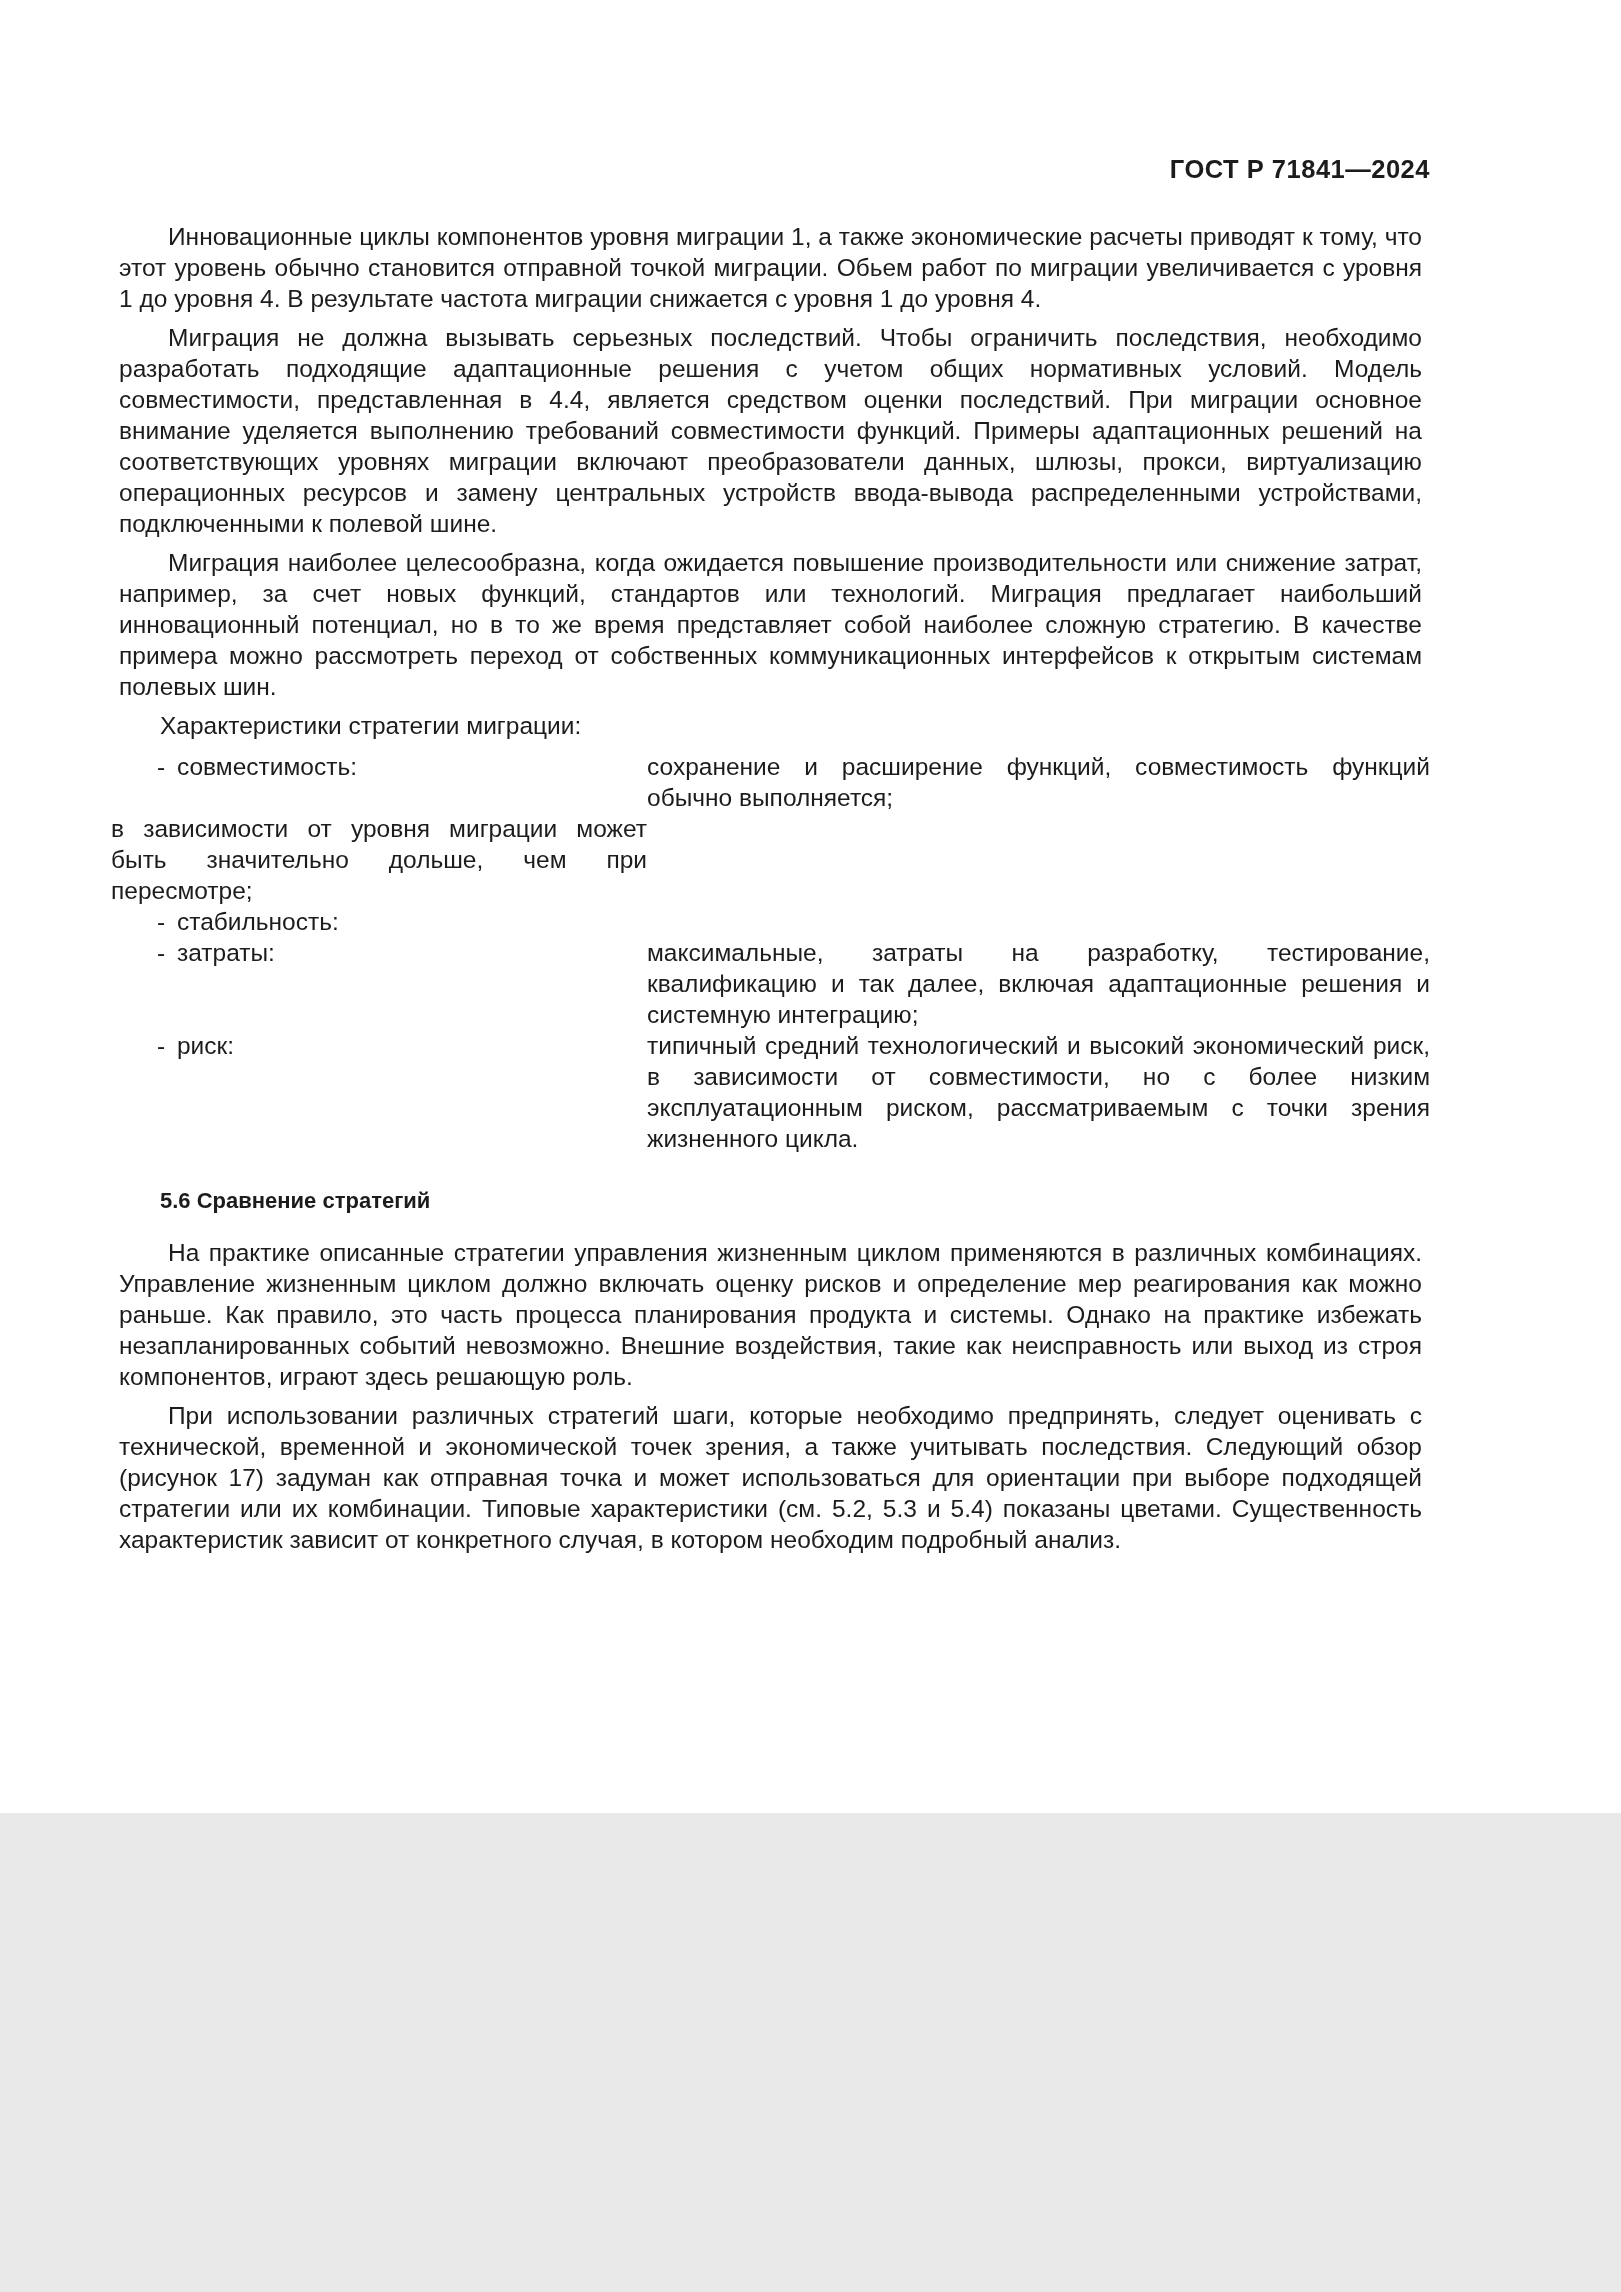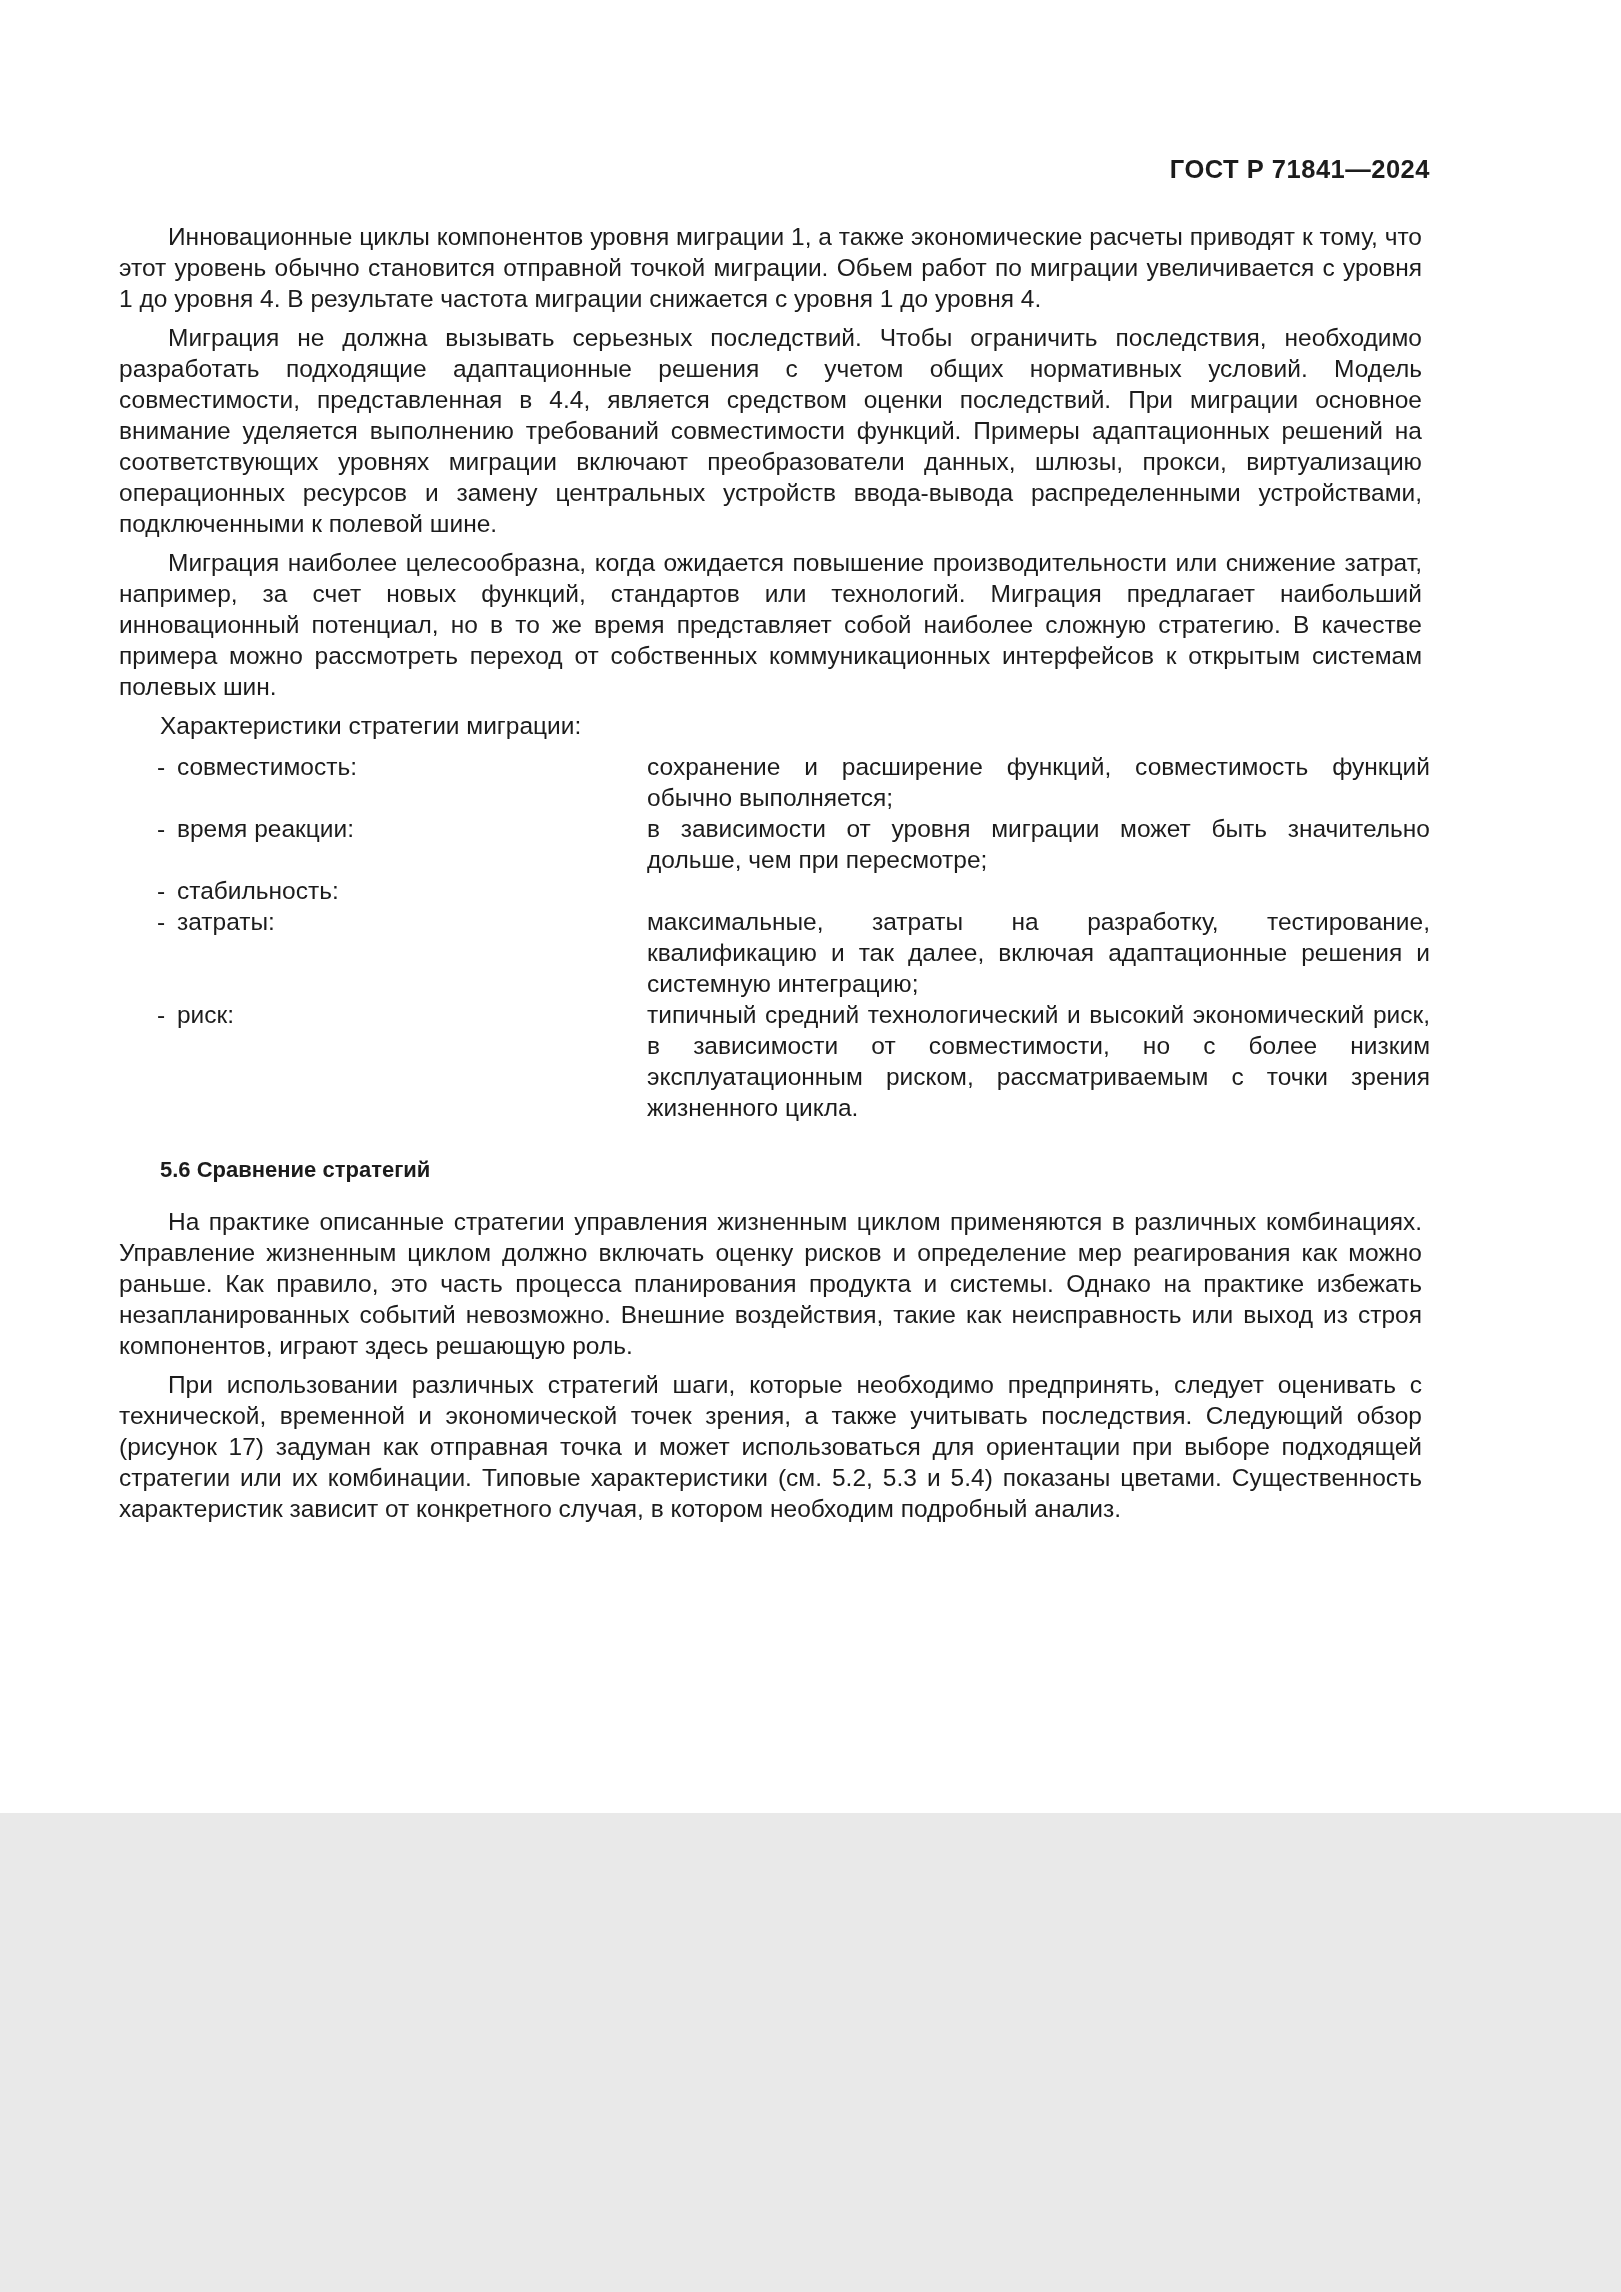--- a/index.html
+++ b/index.html
@@ -103,23 +103,20 @@
       <div class="char-list">
 
         <div class="char-row">
           <div class="char-label">
             <span class="char-bullet">-</span><span>совместимость:</span>
           </div>
           <div class="char-desc">сохранение и расширение функций, совместимость функций обычно выполняется;</div>
         </div>
 
         <div class="char-row">
-          <div class="char-label">
-            <span class="char-bullet">-</span><span>время реакции:</span>
-          </div>
           <div class="char-desc">в зависимости от уровня миграции может быть значительно дольше, чем при пересмотре;</div>
         </div>
 
         <div class="char-row">
           <div class="char-label">
             <span class="char-bullet">-</span><span>стабильность:</span>
           </div>
         </div>
 
         <div class="char-row">

